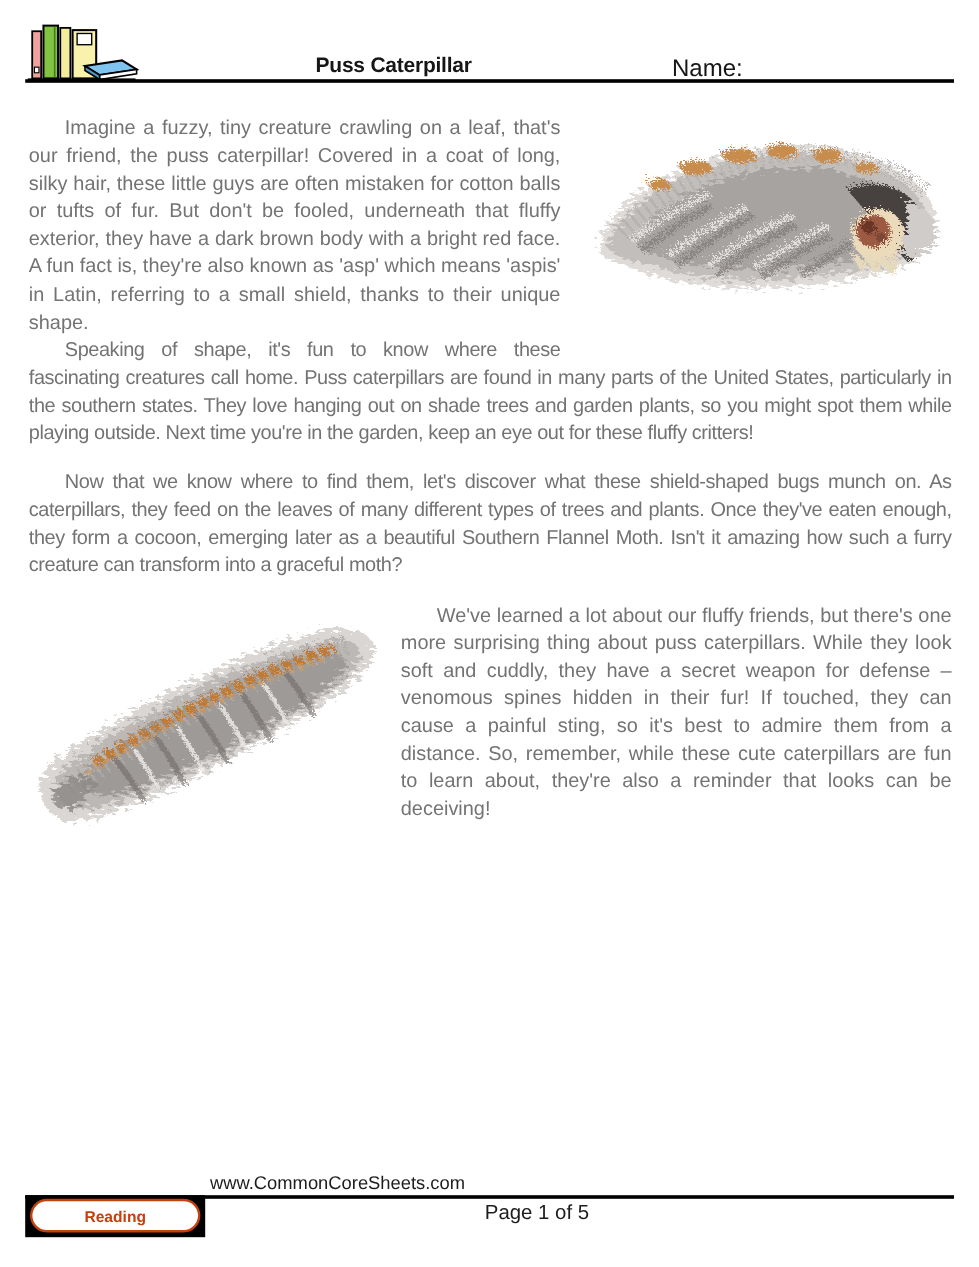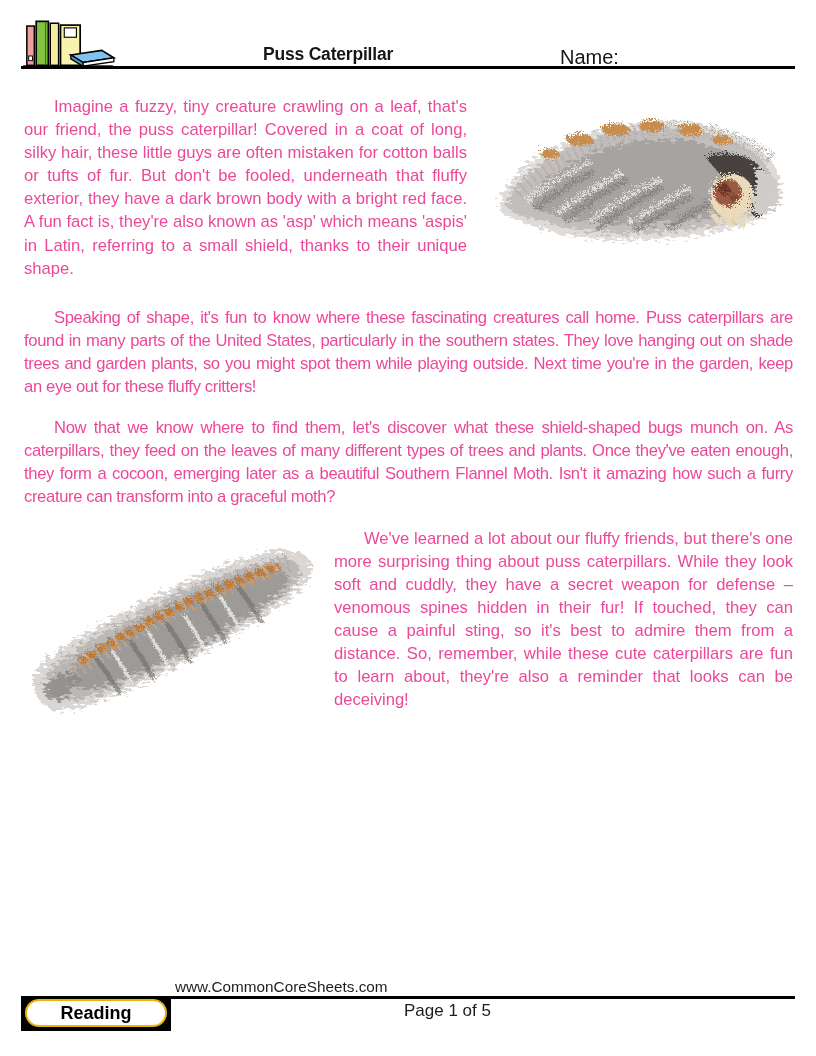--- a/index.html
+++ b/index.html
@@ -9,34 +9,34 @@
   }
   
   .books-icon{position:absolute;left:20px;top:12px;width:96px;height:58px;}
   .page-title{position:absolute;left:233px;top:44px;width:190px;text-align:center;
     font-size:17.5px;font-weight:700;letter-spacing:-0.2px;}
   .name-label{position:absolute;left:560px;top:46px;font-size:20px;}
   .header-rule{position:absolute;left:21px;top:66px;width:774px;height:3px;background:#000;}
   
   .content{position:absolute;left:24px;top:95px;width:769px;}
   .content p{margin:0;font-size:16.6px;line-height:23.1px;text-align:justify;
-    text-indent:30px;color:#ec4899;}
-  p.p2{margin-top:26px;letter-spacing:-0.35px;}
+    text-indent:30px;color:#737373;}
+  p.p2{margin-top:0;letter-spacing:-0.35px;}
   p.p3{margin-top:18px;letter-spacing:-0.35px;}
   p.p4{margin-top:18px;}
   .float-r{float:right;width:302px;height:192px;margin-left:24px;margin-top:2px;}
   .float-r svg{display:block;margin-top:12px;}
   .float-l{float:left;width:296px;height:196px;margin-right:14px;}
   .float-l svg{display:block;margin-top:2px;}
   
   .footer-rule{position:absolute;left:21px;top:996px;width:774px;height:3px;background:#000;}
   .badge-outer{position:absolute;left:21px;top:996px;width:150px;height:35px;background:#000;}
   .badge-pill{position:absolute;left:4px;right:4px;top:3px;bottom:4px;background:#fff;
-    border:2px solid #eab308;border-radius:16px;display:flex;align-items:center;justify-content:center;
-    font-size:18px;font-weight:700;color:#000000;}
+    border:2px solid #c2410c;border-radius:16px;display:flex;align-items:center;justify-content:center;
+    font-size:13px;font-weight:700;color:#c2410c;}
   .site-url{position:absolute;left:175px;top:978px;font-size:15.3px;color:#1d1d1d;}
   .page-count{position:absolute;left:404px;top:1001px;font-size:17px;color:#1d1d1d;}
   svg{overflow:visible;}
 </style>
 </head>
 <body>
 
 <svg width="0" height="0" style="position:absolute" aria-hidden="true">
   <defs>
     <filter id="furEdge" x="-25%" y="-25%" width="150%" height="150%">

